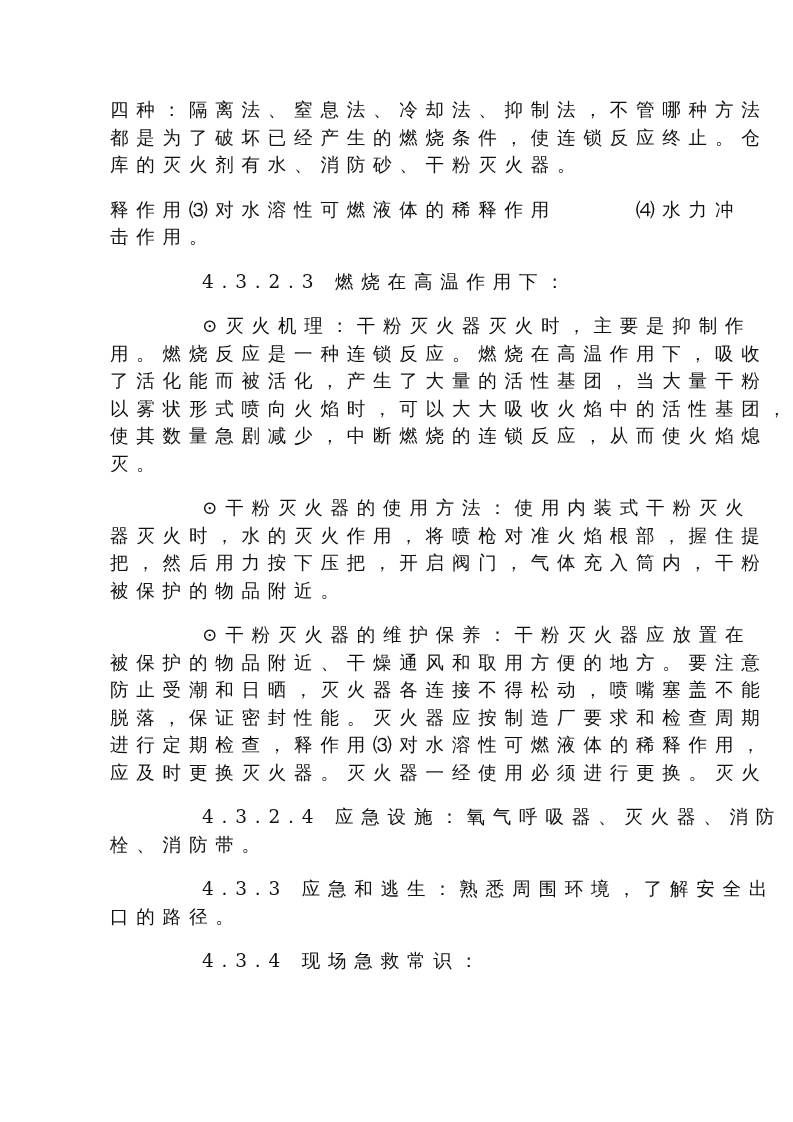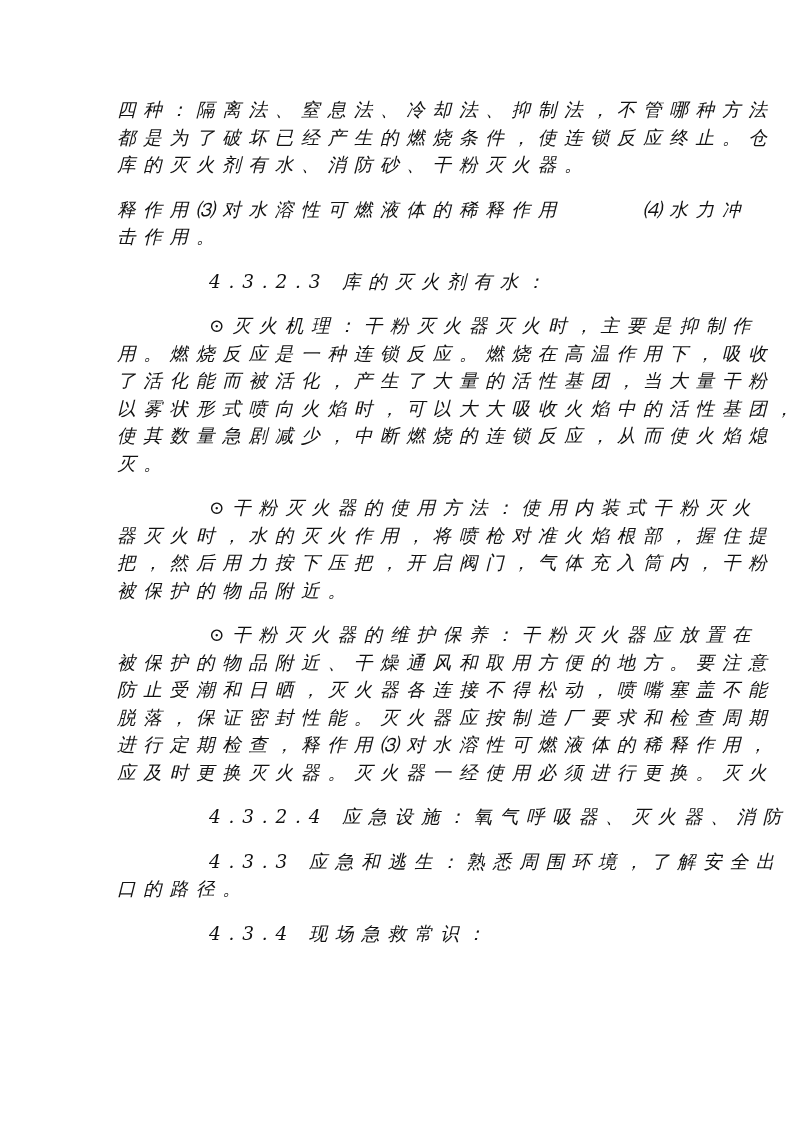--- a/index.html
+++ b/index.html
@@ -1,18 +1,18 @@
 <!DOCTYPE html>
 <html><head>
 <meta charset="utf-8">
 <style>
   html, body { margin:0; padding:0; background:#ffffff; }
   body { width:793px; height:1122px; position:relative; overflow:hidden;
          font-family:"DejaVu Serif", "Liberation Serif", serif; color:#111; }
-  .page { position:absolute; left:117px; top:96px; width:552px;font-style:italic; }
+  .page { position:absolute; left:110px; top:96px; width:552px; }
   .para { font-size:18.5px; line-height:27.5px; letter-spacing:7.8px;
           text-align:justify; margin:0 0 17px 0; word-break:break-all; }
   .line { display:block; white-space:nowrap; }
 </style>
 </head>
 <body>
 
 <div class="page">
 
   <p class="para">
@@ -20,21 +20,21 @@
     <span class="line">都是为了破坏已经产生的燃烧条件，使连锁反应终止。仓</span>
     <span class="line">库的灭火剂有水、消防砂、干粉灭火器。</span>
   </p>
 
   <p class="para">
     <span class="line">释作用⑶对水溶性可燃液体的稀释作用　　　⑷水力冲</span>
     <span class="line">击作用。</span>
   </p>
 
   <p class="para">
-    <span class="line" style="padding-left:92px">4.3.2.3 库的灭火剂有水：</span>
+    <span class="line" style="padding-left:92px">4.3.2.3 燃烧在高温作用下：</span>
   </p>
 
   <p class="para">
     <span class="line" style="padding-left:92px">⊙灭火机理：干粉灭火器灭火时，主要是抑制作</span>
     <span class="line">用。燃烧反应是一种连锁反应。燃烧在高温作用下，吸收</span>
     <span class="line">了活化能而被活化，产生了大量的活性基团，当大量干粉</span>
     <span class="line">以雾状形式喷向火焰时，可以大大吸收火焰中的活性基团，</span>
     <span class="line">使其数量急剧减少，中断燃烧的连锁反应，从而使火焰熄</span>
     <span class="line">灭。</span>
   </p>
@@ -50,20 +50,21 @@
     <span class="line" style="padding-left:92px">⊙干粉灭火器的维护保养：干粉灭火器应放置在</span>
     <span class="line">被保护的物品附近、干燥通风和取用方便的地方。要注意</span>
     <span class="line">防止受潮和日晒，灭火器各连接不得松动，喷嘴塞盖不能</span>
     <span class="line">脱落，保证密封性能。灭火器应按制造厂要求和检查周期</span>
     <span class="line">进行定期检查，释作用⑶对水溶性可燃液体的稀释作用，</span>
     <span class="line">应及时更换灭火器。灭火器一经使用必须进行更换。灭火</span>
   </p>
 
   <p class="para">
     <span class="line" style="padding-left:92px">4.3.2.4 应急设施：氧气呼吸器、灭火器、消防</span>
+    <span class="line">栓、消防带。</span>
   </p>
 
   <p class="para">
     <span class="line" style="padding-left:92px">4.3.3 应急和逃生：熟悉周围环境，了解安全出</span>
     <span class="line">口的路径。</span>
   </p>
 
   <p class="para">
     <span class="line" style="padding-left:92px">4.3.4 现场急救常识：</span>
   </p>

